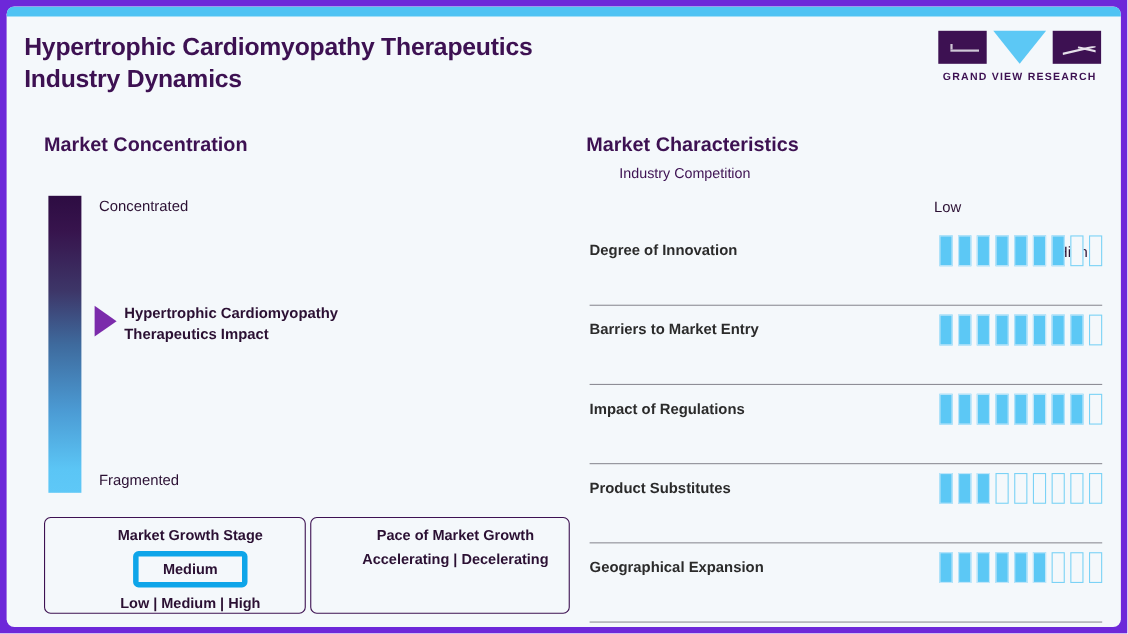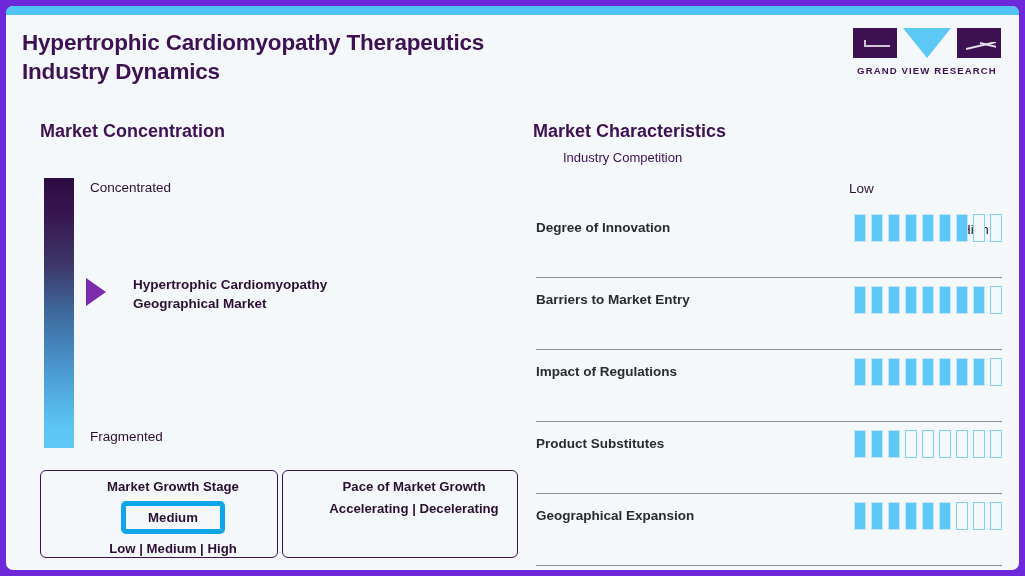--- a/index.html
+++ b/index.html
@@ -161,21 +161,21 @@
   }
   .pointer-text{
     position:absolute;
     left:107px;top:269px;
     width:280px;
     font-size:13.5px;
     font-weight:bold;
     line-height:19px;
     color:#2b1033;
   }
-  .pointer-text .line{display:block;margin-left:20px;}
+  .pointer-text .line{display:block;}
 
   
   .box{
     position:absolute;
     top:464px;
     height:88px;
     border:1px solid #3d1152;
     border-radius:6px;
     box-sizing:border-box;
     background:#f4f8fb;
@@ -276,21 +276,21 @@
 
     <div class="sec-h" style="left:34px;top:115px;">Market Concentration</div>
 
     <div class="grad-bar"></div>
     <div class="grad-lbl lbl-top">Concentrated</div>
     <div class="grad-lbl lbl-bot">Fragmented</div>
 
     <div class="pointer"></div>
     <div class="pointer-text">
       <span class="line">Hypertrophic Cardiomyopathy</span>
-      <span class="line">Geographical Market</span>
+      <span class="line">Therapeutics Impact</span>
     </div>
 
     <div class="box box-1">
       <div class="box-title">Market Growth Stage</div>
       <div class="box-pill">Medium</div>
       <div class="box-scale">Low | Medium | High</div>
     </div>
 
     <div class="box box-2">
       <div class="box-title">Pace of Market Growth</div>

